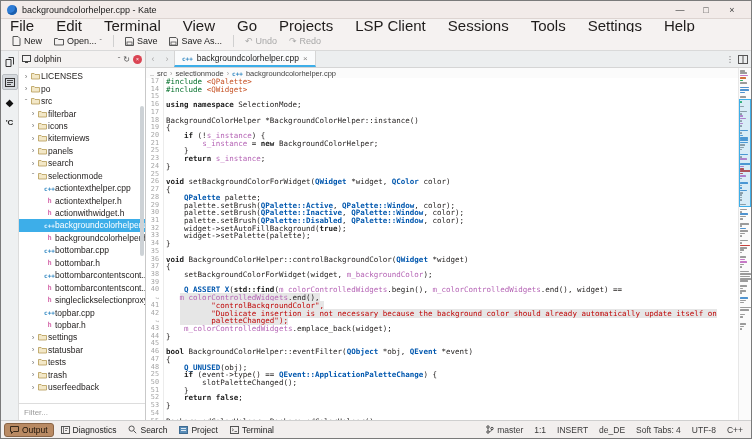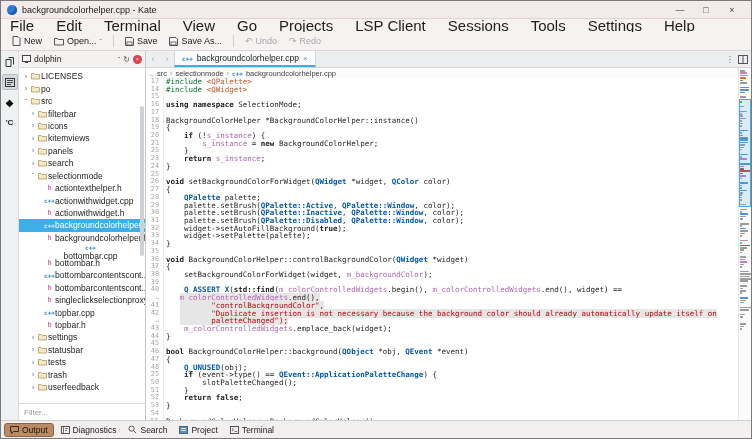--- a/index.html
+++ b/index.html
@@ -269,53 +269,53 @@
           <span class="ficon">
             <svg width="9" height="8" viewBox="0 0 9 8">
               <path d="M.5 1.5h2.6l.9 1h4.5v4.5H.5z" fill="#f3e8c8" stroke="#b59a55" stroke-width=".8"></path>
             </svg>
           </span>
           <span>selectionmode</span>
         </div>
         <div class="trow" style="padding-left: 17px;">
           <span class="arrow"></span>
           <span class="ficon">
+            <span class="cppbadge">c++</span>
+          </span>
+          <span>actiontexthelper.cpp</span>
+        </div>
+        <div class="trow" style="padding-left: 17px;">
+          <span class="arrow"></span>
+          <span class="ficon">
             <span class="hbadge">h</span>
           </span>
           <span>actiontexthelper.h</span>
         </div>
         <div class="trow" style="padding-left: 17px;">
           <span class="arrow"></span>
           <span class="ficon">
+            <span class="hbadge">h</span>
+          </span>
+          <span>actionwithwidget.h</span>
+        </div>
+        <div class="trow sel" style="padding-left: 17px;">
+          <span class="arrow"></span>
+          <span class="ficon">
             <span class="cppbadge">c++</span>
           </span>
-          <span>actionwithwidget.cpp</span>
+          <span>backgroundcolorhelper.c...</span>
         </div>
         <div class="trow" style="padding-left: 17px;">
           <span class="arrow"></span>
           <span class="ficon">
             <span class="hbadge">h</span>
           </span>
-          <span>actionwithwidget.h</span>
-        </div>
-        <div class="trow sel" style="padding-left: 17px;">
-          <span class="arrow"></span>
-          <span class="ficon">
-            <span class="cppbadge">c++</span>
-          </span>
-          <span>backgroundcolorhelper.c...</span>
-        </div>
-        <div class="trow" style="padding-left: 17px;">
-          <span class="arrow"></span>
-          <span class="ficon">
-            <span class="hbadge">h</span>
-          </span>
           <span>backgroundcolorhelper.h</span>
         </div>
-        <div class="trow" style="padding-left: 17px; flex-direction: column;">
+        <div class="trow" style="padding-left: 17px;">
           <span class="arrow"></span>
           <span class="ficon">
             <span class="cppbadge">c++</span>
           </span>
           <span>bottombar.cpp</span>
         </div>
         <div class="trow" style="padding-left: 17px;">
           <span class="arrow"></span>
           <span class="ficon">
             <span class="hbadge">h</span>
@@ -462,21 +462,21 @@
         <div class="crow"><span class="gut">38</span><span class="ct"><span class="t pl">    setBackgroundColorForWidget(widget, </span><span class="t mv">m_backgroundColor</span><span class="t pl">);</span></span></div>
         <div class="crow"><span class="gut">39</span><span class="ct"></span></div>
         <div class="crow"><span class="gut">40</span><span class="ct"><span class="t pl">    </span><span class="t ty">Q_ASSERT_X</span><span class="t pl">(</span><span class="t kw">std::find</span><span class="t pl">(</span><span class="t mv">m_colorControlledWidgets</span><span class="t pl">.begin(), </span><span class="t mv">m_colorControlledWidgets</span><span class="t pl">.end(), widget) ==</span></span></div>
         <div class="crow"><span class="gut"><span class="wrapmark">↪</span></span><span class="ct"><span class="t pl">   </span><span class="t mv sh err">m_colorControlledWidgets</span><span class="t pl sh err">.end(),</span></span></div>
         <div class="crow"><span class="gut">41</span><span class="ct"><span class="t pl">   </span><span class="t pl sh">       </span><span class="t str sh">"controlBackgroundColor",</span></span></div>
         <div class="crow"><span class="gut">42</span><span class="ct"><span class="t pl">   </span><span class="t pl sh">       </span><span class="t str sh">"Duplicate insertion is not necessary because the background color should already automatically update itself on</span></span></div>
         <div class="crow"><span class="gut"><span class="wrapmark">↪</span></span><span class="ct"><span class="t pl">   </span><span class="t pl sh">       </span><span class="t str sh">paletteChanged");</span></span></div>
         <div class="crow"><span class="gut">43</span><span class="ct"><span class="t pl">    </span><span class="t mv">m_colorControlledWidgets</span><span class="t pl">.emplace_back(widget);</span></span></div>
         <div class="crow"><span class="gut">44</span><span class="ct"><span class="t pl">}</span></span></div>
         <div class="crow"><span class="gut">45</span><span class="ct"></span></div>
-        <div class="crow"><span class="gut">46</span><span class="ct"><span class="t kw">bool</span><span class="t pl"> BackgroundColorHelper::background(</span><span class="t ty">QObject</span><span class="t pl"> *obj, </span><span class="t ty">QEvent</span><span class="t pl"> *event)</span></span></div>
+        <div class="crow"><span class="gut">46</span><span class="ct"><span class="t kw">bool</span><span class="t pl"> BackgroundColorHelper::eventFilter(</span><span class="t ty">QObject</span><span class="t pl"> *obj, </span><span class="t ty">QEvent</span><span class="t pl"> *event)</span></span></div>
         <div class="crow"><span class="gut">47</span><span class="ct"><span class="t pl">{</span></span></div>
         <div class="crow"><span class="gut">48</span><span class="ct"><span class="t pl">    </span><span class="t ty">Q_UNUSED</span><span class="t pl">(obj);</span></span></div>
         <div class="crow"><span class="gut">25</span><span class="ct"><span class="t pl">    </span><span class="t kw">if</span><span class="t pl"> (event-&gt;type() == </span><span class="t ty">QEvent::ApplicationPaletteChange</span><span class="t pl">) {</span></span></div>
         <div class="crow"><span class="gut">50</span><span class="ct"><span class="t pl">        slotPaletteChanged();</span></span></div>
         <div class="crow"><span class="gut">51</span><span class="ct"><span class="t pl">    }</span></span></div>
         <div class="crow"><span class="gut">52</span><span class="ct"><span class="t pl">    </span><span class="t kw">return</span><span class="t pl"> </span><span class="t kw">false</span><span class="t pl">;</span></span></div>
         <div class="crow"><span class="gut">53</span><span class="ct"><span class="t pl">}</span></span></div>
         <div class="crow"><span class="gut">54</span><span class="ct"></span></div>
         <div class="crow"><span class="gut">55</span><span class="ct"><span class="t pl">BackgroundColorHelper::BackgroundColorHelper()</span></span></div>
       </div>
@@ -636,15 +636,32 @@
         </svg>
         <span>Project</span>
       </span>
       <span class="bbtn">
         <svg width="9" height="8" viewBox="0 0 9 8">
           <rect x=".5" y=".5" width="8" height="7" fill="none" stroke="#555"></rect>
           <path d="M2 2.5l1.5 1.3L2 5.1M4.5 5.5h2.5" fill="none" stroke="#555" stroke-width=".8"></path>
         </svg>
         <span>Terminal</span>
       </span>
+      <span class="status">
+      <span class="stseg">
+        <svg width="8" height="9" viewBox="0 0 8 9">
+            <circle cx="2" cy="2" r="1.2" fill="none" stroke="#444"></circle>
+            <circle cx="2" cy="7" r="1.2" fill="none" stroke="#444"></circle>
+            <circle cx="6" cy="3.5" r="1.2" fill="none" stroke="#444"></circle>
+            <path d="M2 3.2v2.6M6 4.7c0 1.5-2 1.5-2.8 2" fill="none" stroke="#444" stroke-width=".8"></path>
+          </svg>
+        <span>master</span>
+      </span>
+      <span class="stseg">1:1</span>
+      <span class="stseg">INSERT</span>
+      <span class="stseg">de_DE</span>
+      <span class="stseg">Soft Tabs: 4</span>
+      <span class="stseg">UTF-8</span>
+      <span class="stseg">C++</span>
+    </span>
   </div>
 
 </div>
 
 </body></html>

